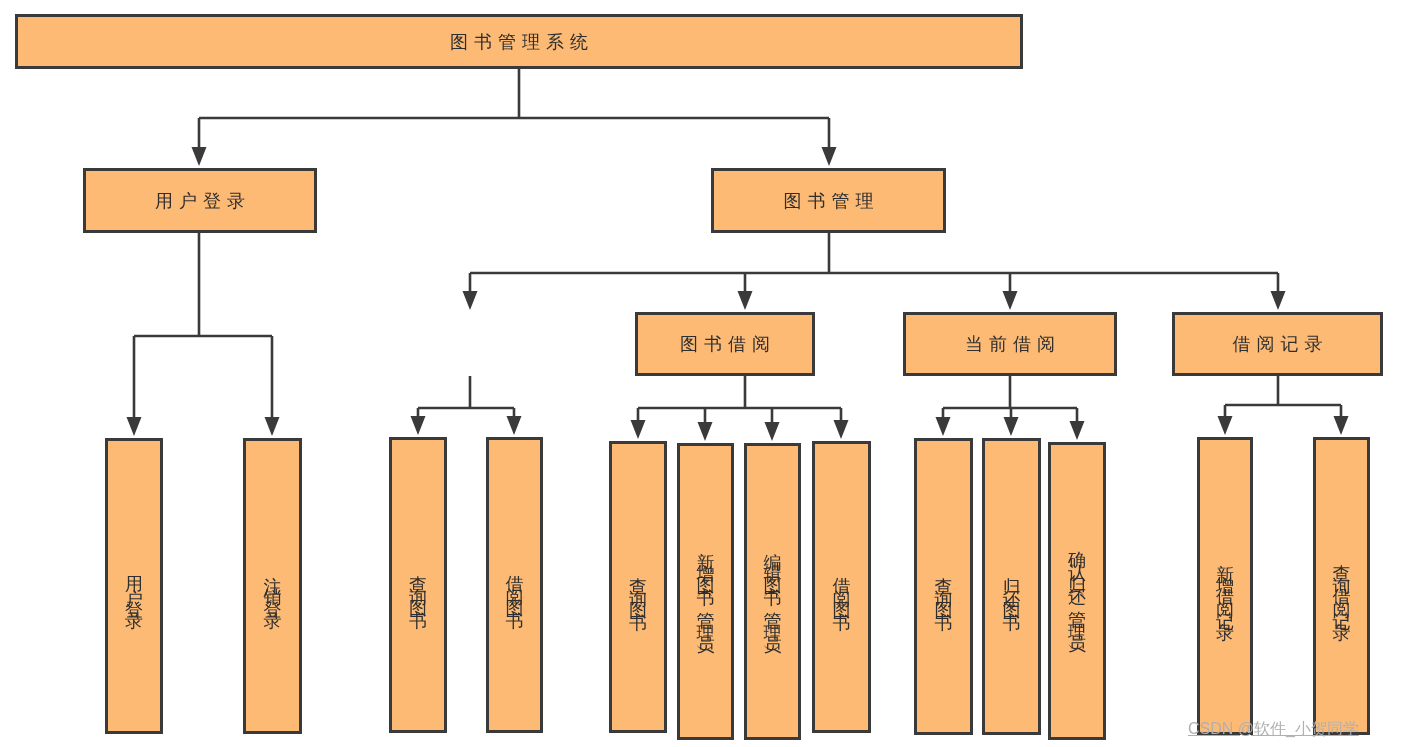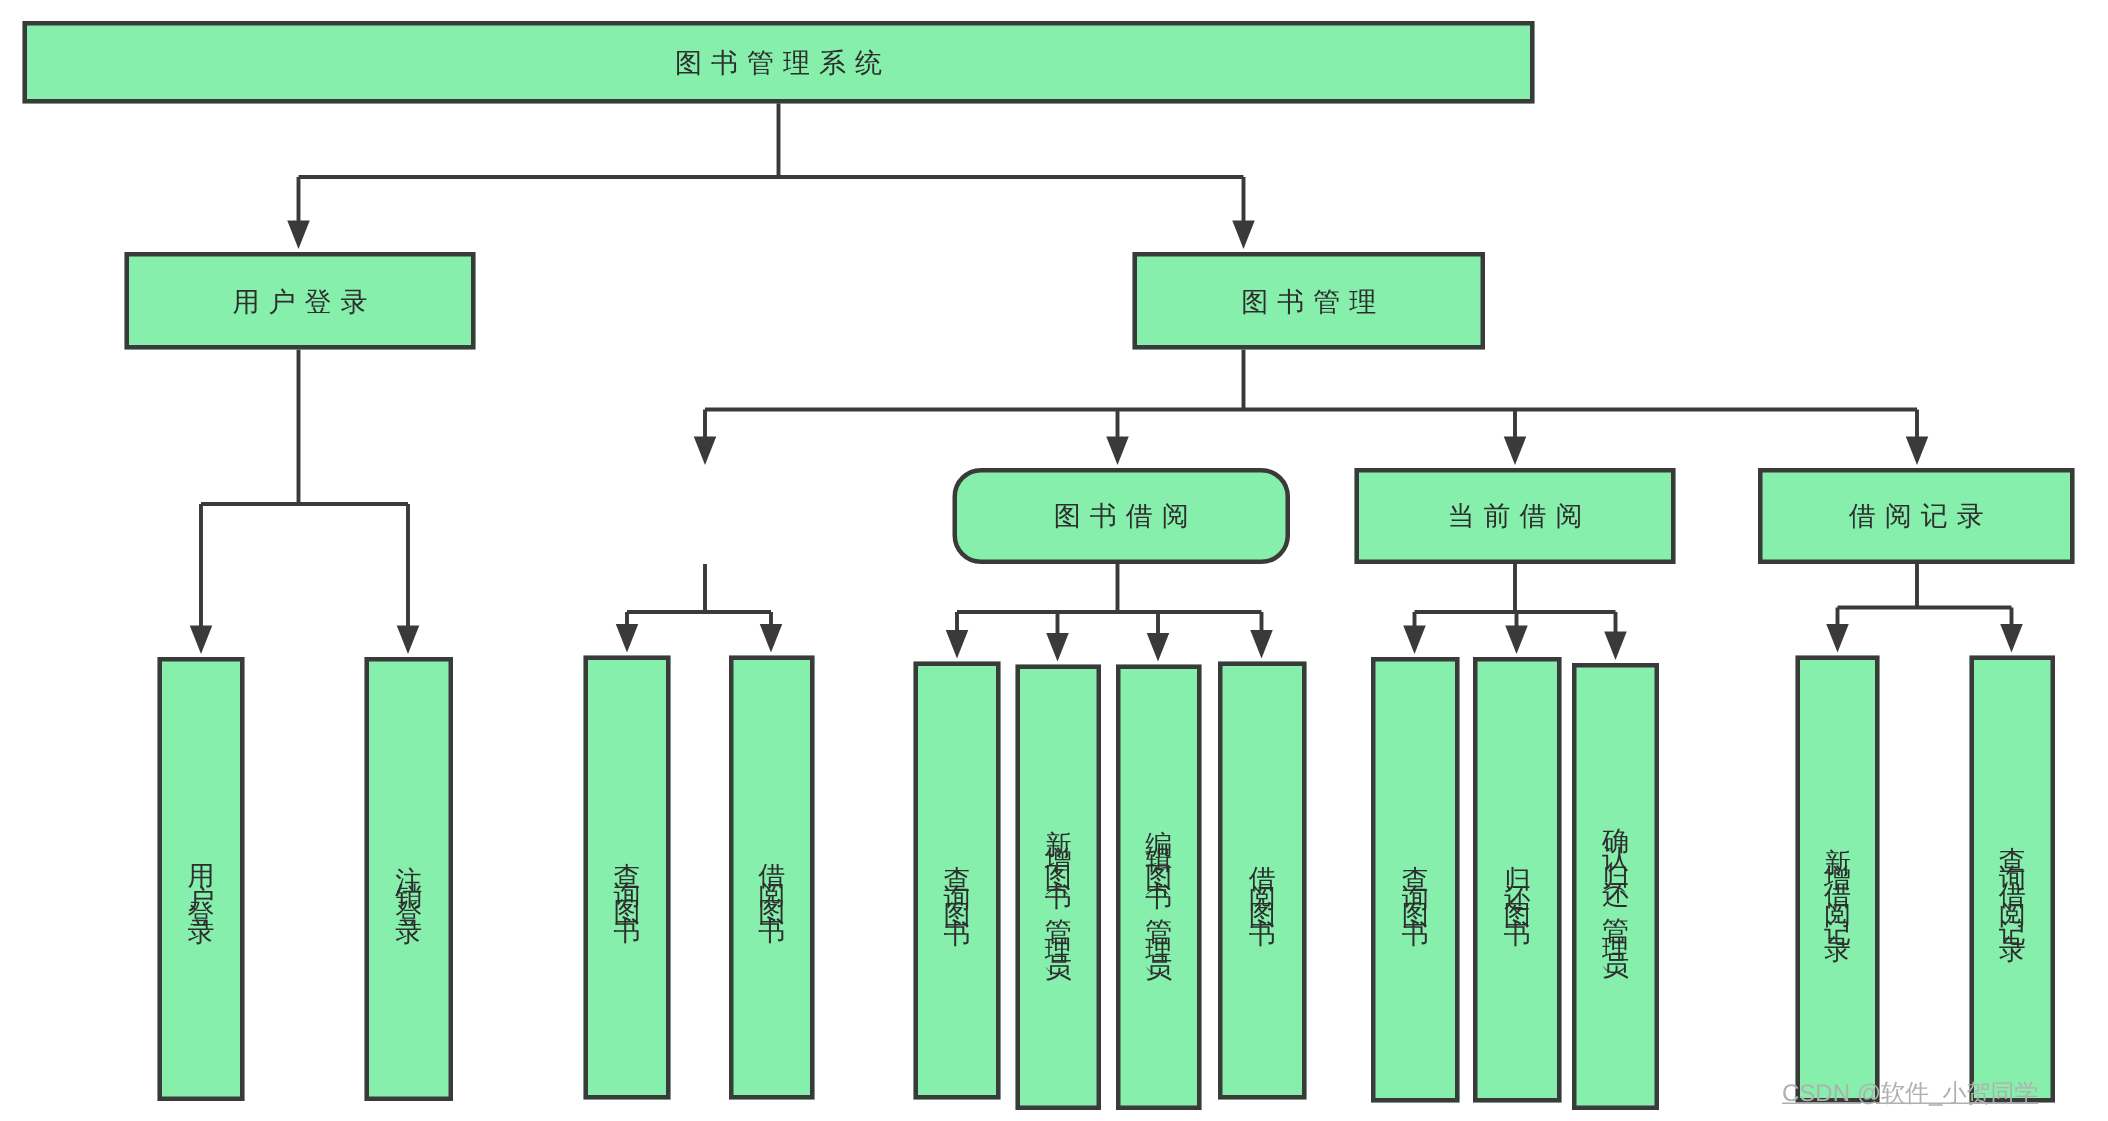--- a/index.html
+++ b/index.html
@@ -15,21 +15,21 @@
     background:var(--bg);
     font-family:"Liberation Sans","DejaVu Sans",sans-serif;
     color:var(--text);
     overflow:hidden;
   }
   svg.wires{position:absolute;left:0;top:0;width:1405px;height:747px;}
   .node{
     position:absolute;
     box-sizing:border-box;
     border:3px solid var(--line);
-    background:#86efac;
+    background:#fdba74;
     display:flex;
     align-items:center;
     justify-content:center;
   }
   .hlabel{
     font-size:18px;
     letter-spacing:6px;
     text-indent:6px;
     color:var(--text);
     white-space:nowrap;
@@ -38,23 +38,23 @@
     writing-mode:vertical-rl;
     text-orientation:mixed;
     font-size:18px;
     letter-spacing:12px;
     color:var(--text);
     line-height:1;
   }
   
   .n-root{left:15px;top:14px;width:1008px;height:55px;}
   .n-l2-0{left:83px;top:168px;width:234px;height:65px;}
-  .n-l2-1{left:711px;top:168px;width:235px;height:65px;margin-left:44px;}
+  .n-l2-1{left:711px;top:168px;width:235px;height:65px;}
   .n-l3-0{left:362px;top:312px;width:216px;height:64px;}
-  .n-l3-1{left:635px;top:312px;width:225px;height:64px;border-radius:19px;}
+  .n-l3-1{left:635px;top:312px;width:180px;height:64px;}
   .n-l3-2{left:903px;top:312px;width:214px;height:64px;}
   .n-l3-3{left:1172px;top:312px;width:211px;height:64px;font-family:Liberation Mono, monospace;}
   .n-a1{left:105px;top:438px;width:58px;height:296px;}
   .n-a2{left:243px;top:438px;width:59px;height:296px;}
   .n-b1{left:389px;top:437px;width:58px;height:296px;}
   .n-b2{left:486px;top:437px;width:57px;height:296px;}
   .n-c1{left:609px;top:441px;width:58px;height:292px;}
   .n-c2{left:677px;top:443px;width:57px;height:297px;}
   .n-c3{left:744px;top:443px;width:57px;height:297px;}
   .n-c4{left:812px;top:441px;width:59px;height:292px;}

